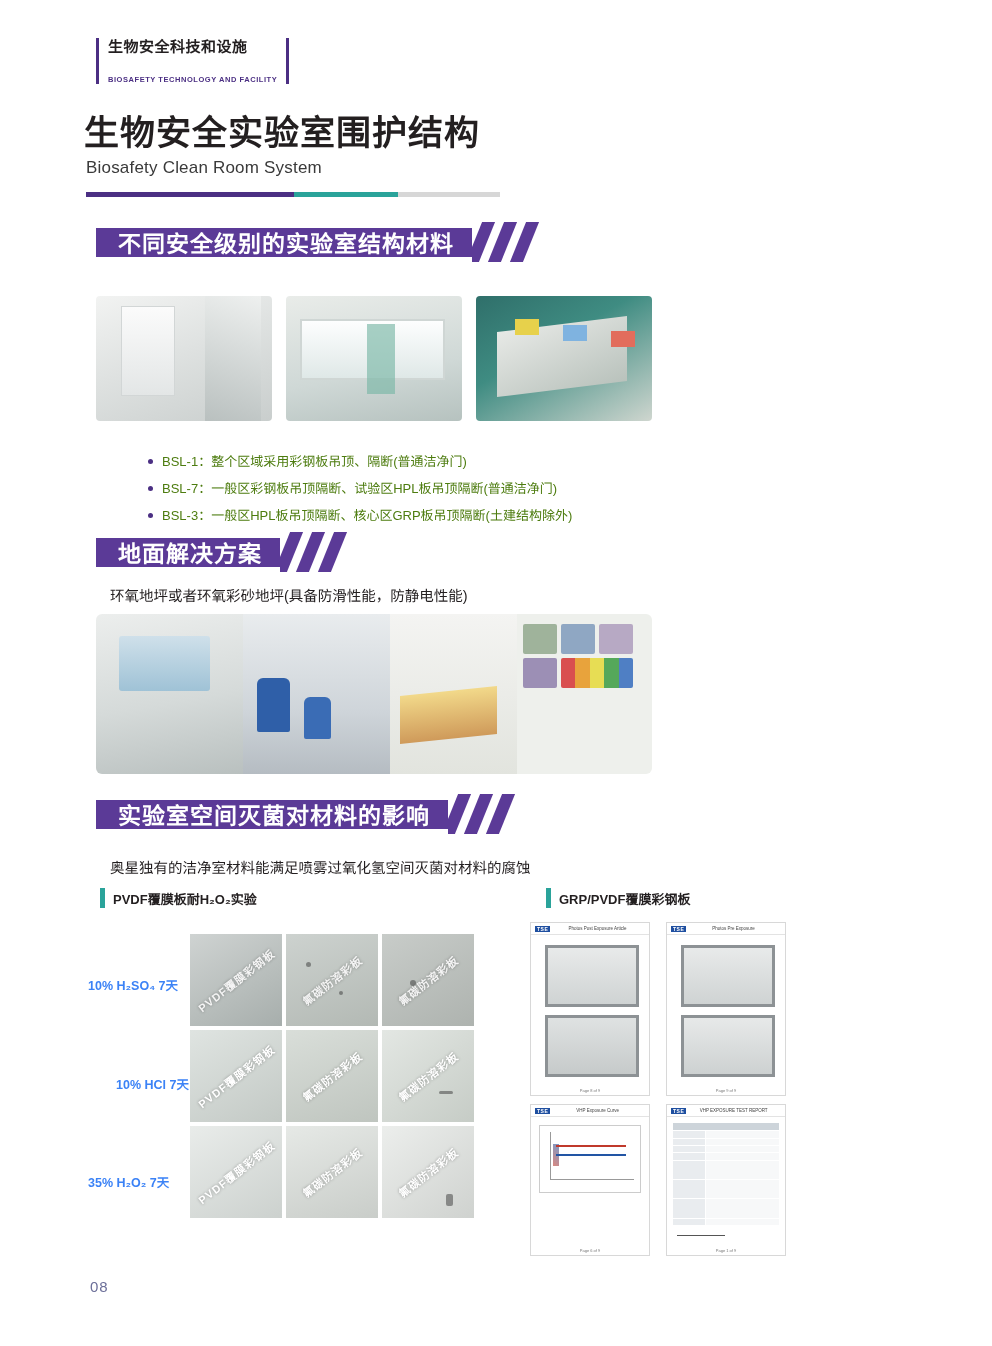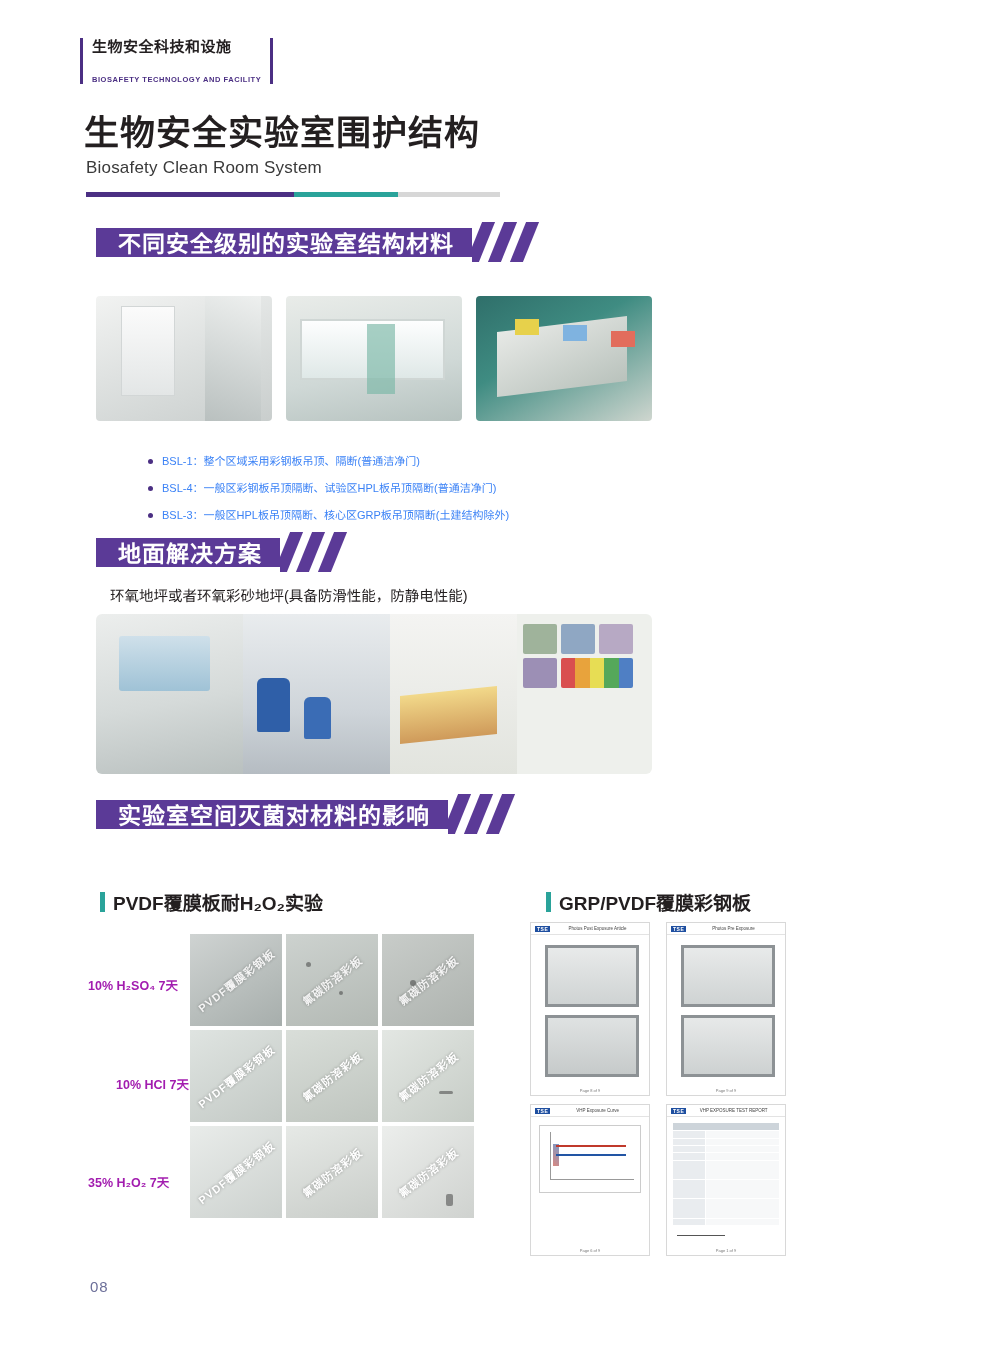--- a/index.html
+++ b/index.html
@@ -7,21 +7,21 @@
     width:992px;height:1346px;
     background:#ffffff;
     font-family:"Liberation Sans","DejaVu Sans",sans-serif;
     color:#231f20;
     position:relative;
     overflow:hidden;
   }
   .page{position:relative;width:992px;height:1346px;}
 
   
-  .brand{position:absolute;left:80px;top:38px;display:flex;align-items:stretch;}
+  .brand{position:absolute;left:96px;top:38px;display:flex;align-items:stretch;}
   .brand .bar{width:3px;background:#4b2f83;margin-right:9px;}
   .brand .bar.right{margin-right:0;margin-left:9px;}
   .brand-txt{display:flex;flex-direction:column;justify-content:center;}
   .brand-cn{font-size:15px;font-weight:bold;color:#231f20;letter-spacing:.5px;line-height:1.25;}
   .brand-en{font-size:7.5px;font-weight:bold;color:#4b2f83;letter-spacing:.55px;margin-top:18px;}
 
   
   .title-cn{position:absolute;left:84px;top:104px;font-size:35px;font-weight:bold;letter-spacing:1px;color:#231f20;}
   .title-en{position:absolute;left:86px;top:158px;font-size:17px;color:#3a3a3a;font-weight:400;letter-spacing:.2px;}
   .rule{position:absolute;left:86px;top:192px;width:414px;height:5px;display:flex;}
@@ -53,21 +53,21 @@
   .ph.room1:after{content:"";position:absolute;right:6%;top:0;width:32%;height:100%;background:linear-gradient(200deg,#eef0ef,#b9c0bf);}
   .ph.room2{background:linear-gradient(170deg,#e9ece9 0%,#cfd8d6 60%,#b6c2bf 100%);}
   .ph.room2:before{content:"";position:absolute;left:8%;top:18%;width:80%;height:46%;background:linear-gradient(180deg,#fdfefe,#dfe8e7);border:2px solid #cfd6d4;}
   .ph.room2:after{content:"";position:absolute;left:46%;top:22%;width:16%;height:56%;background:#79b7a6;opacity:.65;}
   .ph.room3{background:linear-gradient(150deg,#2f6f6a 0%,#3f8c82 40%,#cfd6cf 100%);}
   .ph.room3:before{content:"";position:absolute;left:12%;top:22%;width:74%;height:52%;background:linear-gradient(160deg,#e7e9e6,#b9c2bc);transform:skewY(-7deg);}
   .ph.room3:after{content:"";position:absolute;left:22%;top:18%;width:14%;height:13%;background:#e7d14b;box-shadow:48px 6px 0 #7fb3e0,96px 12px 0 #e26d5c;}
 
   
   .bullets{position:absolute;left:108px;top:432px;width:700px;}
-  .bullets li{list-style:none;position:relative;font-size:11px;line-height:27px;color:#3b82f6;padding-left:14px;}
+  .bullets li{list-style:none;position:relative;font-size:13px;line-height:27px;color:#4d7c0f;padding-left:14px;}
   .bullets li:before{content:"";position:absolute;left:0;top:11px;width:5px;height:5px;border-radius:50%;background:#4b2f83;}
 
   .floor-note{position:absolute;left:110px;top:584px;font-size:14.5px;color:#231f20;text-align:right;}
 
   .imgrow2{position:absolute;left:96px;top:614px;width:556px;height:160px;border-radius:6px;overflow:hidden;display:flex;}
   .imgrow2 .p{height:160px;position:relative;}
   .p.floorA{width:150px;background:linear-gradient(170deg,#eceeed 0%,#d5dad9 55%,#b9c0bf 100%);}
   .p.floorA:before{content:"";position:absolute;left:16%;top:14%;width:62%;height:34%;background:linear-gradient(180deg,#cfe0ea,#9fc2d6);border-radius:3px;}
   .p.floorB{width:150px;background:linear-gradient(180deg,#e9ecee 0%,#cfd5da 60%,#b5bcc2 100%);}
   .p.floorB:before{content:"";position:absolute;left:10%;top:40%;width:22%;height:34%;background:#2f5fa8;border-radius:6px 6px 2px 2px;}
@@ -80,26 +80,26 @@
   .p.floorD i:nth-child(2){background:#8fa7c3;}
   .p.floorD i:nth-child(3){background:#b7a9c4;}
   .p.floorD i:nth-child(4){background:#9c8fb5;}
   .p.floorD i:nth-child(5){background:linear-gradient(90deg,#d94f4f 0 20%,#e8a33c 20% 40%,#e7dd54 40% 60%,#55a85a 60% 80%,#4f7fc4 80% 100%);width:72px;}
 
   
   .ster-note{position:absolute;left:110px;top:856px;font-size:14.5px;color:#231f20;}
 
   .subhead{position:absolute;display:flex;align-items:center;}
   .subhead .tick{width:5px;height:20px;background:#2aa39a;margin-right:8px;}
-  .subhead span{font-size:19px;font-weight:bold;color:#231f20;}
+  .subhead span{font-size:13px;font-weight:bold;color:#231f20;}
   .sub1{left:100px;top:888px;}
   .sub2{left:546px;top:888px;}
 
   
-  .rowlabel{position:absolute;font-size:12.5px;font-weight:bold;color:#a21caf;}
+  .rowlabel{position:absolute;font-size:12.5px;font-weight:bold;color:#3b82f6;}
   .lbl1{left:88px;top:975px;}
   .lbl2{left:88px;top:1074px;margin-left:28px;}
   .lbl3{left:88px;top:1172px;}
 
   .grid{position:absolute;left:190px;top:934px;width:284px;height:284px;display:grid;grid-template-columns:repeat(3,92px);grid-template-rows:repeat(3,92px);gap:4px;}
   .cell{position:relative;overflow:hidden;}
   .cell .wm{position:absolute;left:50%;top:50%;transform:translate(-50%,-50%) rotate(-38deg);color:#ffffff;font-size:11px;font-weight:bold;letter-spacing:1px;white-space:nowrap;text-shadow:0 0 3px rgba(0,0,0,.35);}
   .c11{background:linear-gradient(150deg,#cfd3d2,#b7bdbb 60%,#a7aeac);}
   .c12{background:linear-gradient(160deg,#cdd2cf,#b3b9b4);}
   .c13{background:linear-gradient(150deg,#c8ccc9,#aeb3af);}
@@ -177,21 +177,21 @@
   </div>
 
   <div class="imgrow1">
     <div class="ph room1"></div>
     <div class="ph room2"></div>
     <div class="ph room3"></div>
   </div>
 
   <ul class="bullets">
     <li>BSL-1：整个区域采用彩钢板吊顶、隔断(普通洁净门)</li>
-    <li>BSL-4：一般区彩钢板吊顶隔断、试验区HPL板吊顶隔断(普通洁净门)</li>
+    <li>BSL-7：一般区彩钢板吊顶隔断、试验区HPL板吊顶隔断(普通洁净门)</li>
     <li>BSL-3：一般区HPL板吊顶隔断、核心区GRP板吊顶隔断(土建结构除外)</li>
   </ul>
 
   <div class="banner banner2">
     <div class="body">
       <span>地面解决方案</span>
     </div>
     <div class="tail">
       <i class="a"></i>
         <i class="b"></i>
@@ -218,20 +218,21 @@
     <div class="body">
       <span>实验室空间灭菌对材料的影响</span>
     </div>
     <div class="tail">
       <i class="a"></i>
         <i class="b"></i>
         <i class="c"></i>
     </div>
   </div>
 
+  <div class="ster-note">奥星独有的洁净室材料能满足喷雾过氧化氢空间灭菌对材料的腐蚀</div>
 
   <div class="subhead sub1">
     <div class="tick"></div>
     <span>PVDF覆膜板耐H₂O₂实验</span>
   </div>
   <div class="subhead sub2">
     <div class="tick"></div>
     <span>GRP/PVDF覆膜彩钢板</span>
   </div>
 

